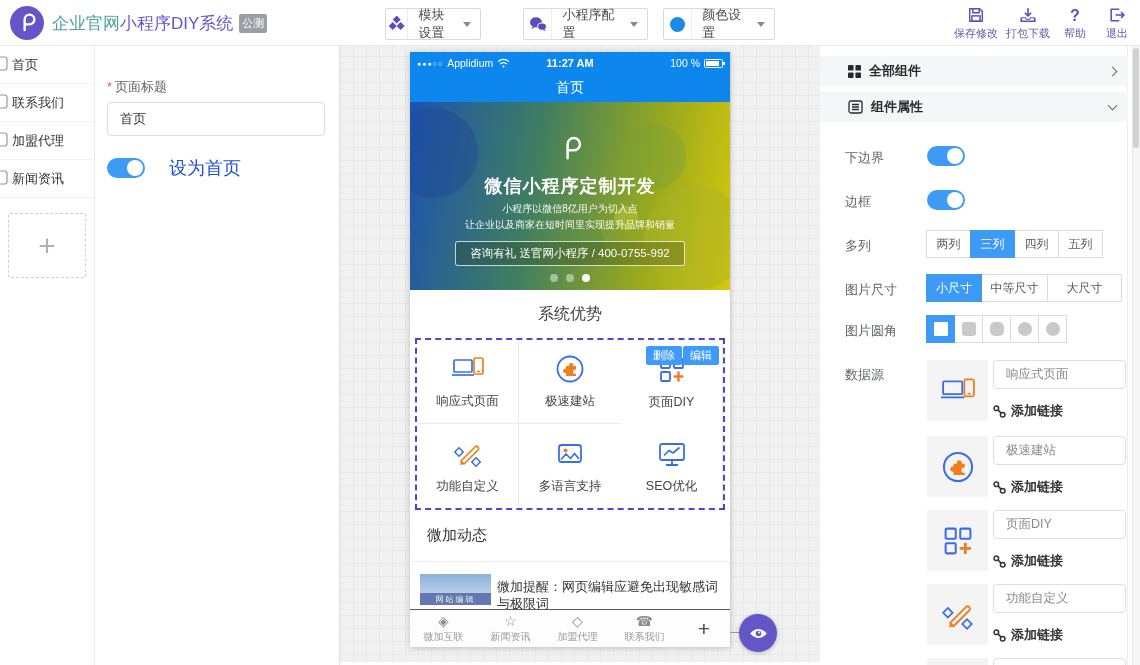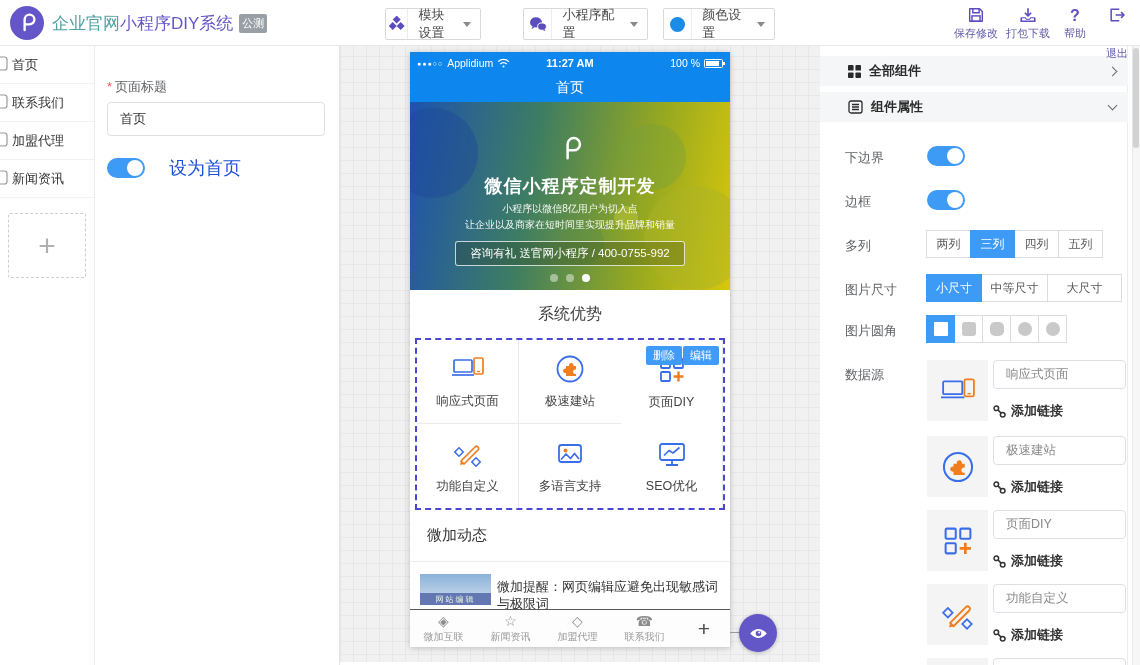--- a/index.html
+++ b/index.html
@@ -189,21 +189,21 @@
               <path d="M2.5 13 v4 h15 v-4"></path>
               <path d="M2.5 13 h4.5 l1.2 1.8 h3.6 l1.2 -1.8 h4.5" stroke-width="1.2"></path>
             </svg>
         </span>
         <span class="alb">打包下载</span>
       </div>
       <div class="top-action" style="width:42px;">
         <span class="aic help-glyph">?</span>
         <span class="alb">帮助</span>
       </div>
-      <div class="top-action" style="width:42px;gap:20px;">
+      <div class="top-action" style="width:42px;">
         <span class="aic">
           <svg width="18" height="18" viewBox="0 0 20 20" fill="none" stroke="#5b4dbe" stroke-width="1.7">
               <path d="M12.5 3.5 h-9 v13 h9" stroke-linejoin="round"></path>
               <path d="M8.5 10 h9"></path>
               <path d="M14.5 6.8 L17.8 10 L14.5 13.2" stroke-linejoin="round"></path>
             </svg>
         </span>
         <span class="alb">退出</span>
       </div>
     </div>

